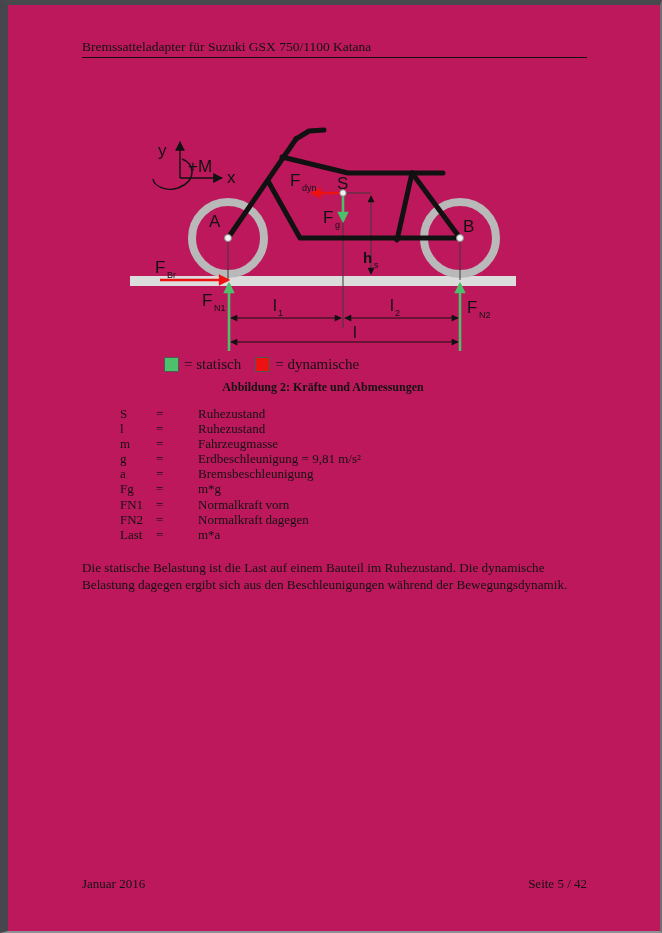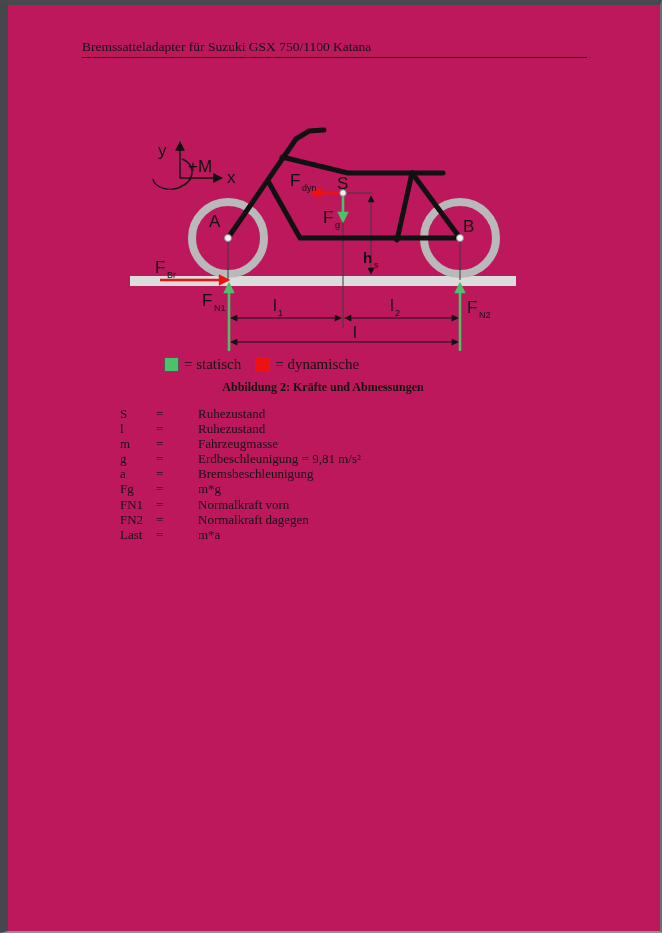--- a/index.html
+++ b/index.html
@@ -176,14 +176,19 @@
       <span>=</span>
       <span>Normalkraft dagegen</span>
     </div>
     <div class="def-row">
       <span>Last</span>
       <span>=</span>
       <span>m*a</span>
     </div>
   </div>
 
+  <div class="body-par">Die statische Belastung ist die Last auf einem Bauteil im Ruhezustand. Die dynamische Belastung dagegen ergibt sich aus den Beschleunigungen während der Bewegungsdynamik.</div>
 
+  <div class="footer">
+    <span>Januar 2016</span>
+    <span>Seite 5 / 42</span>
+  </div>
 </div>
 
 </body></html>

